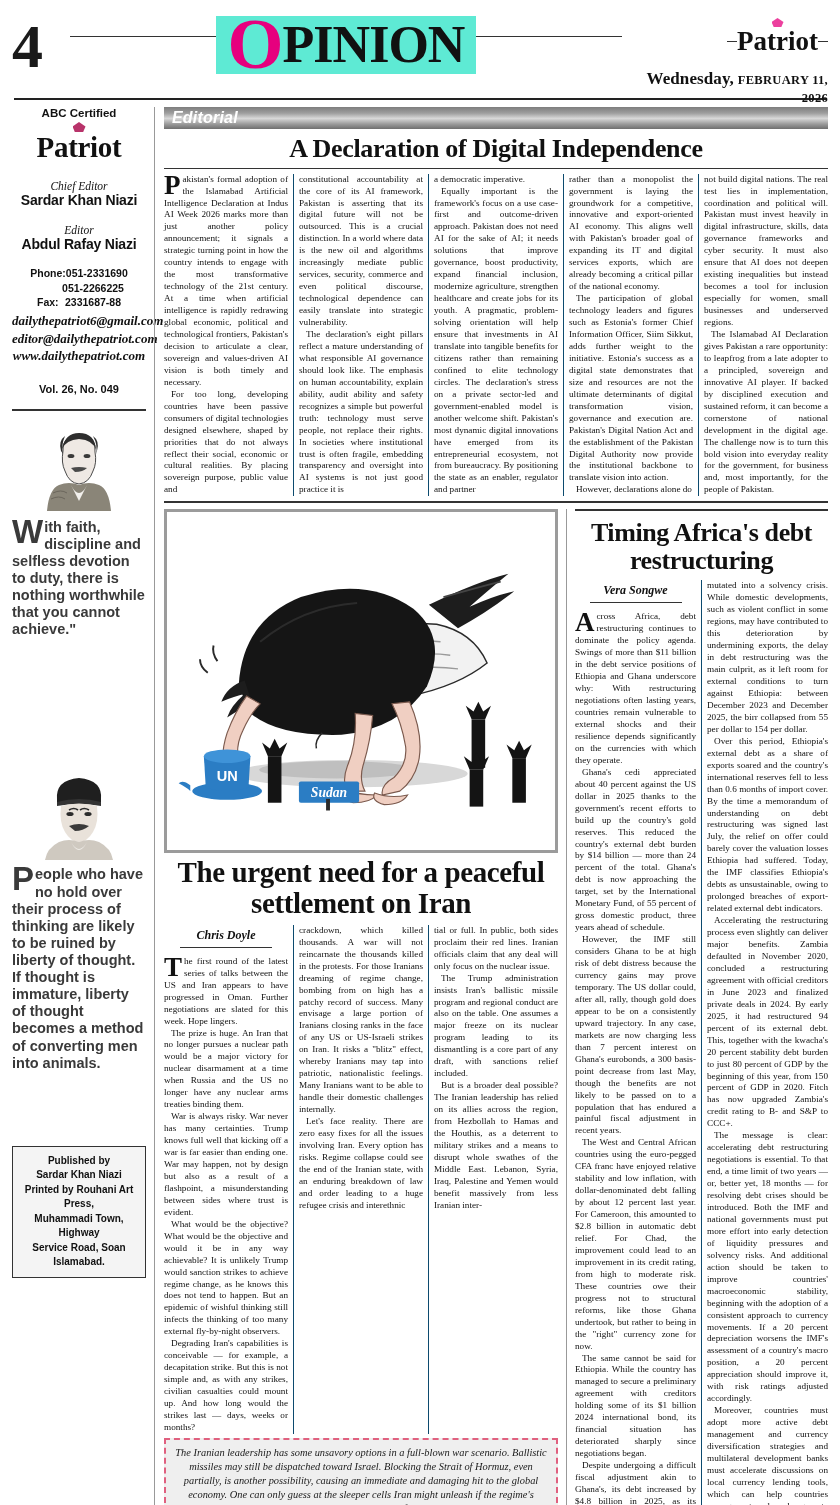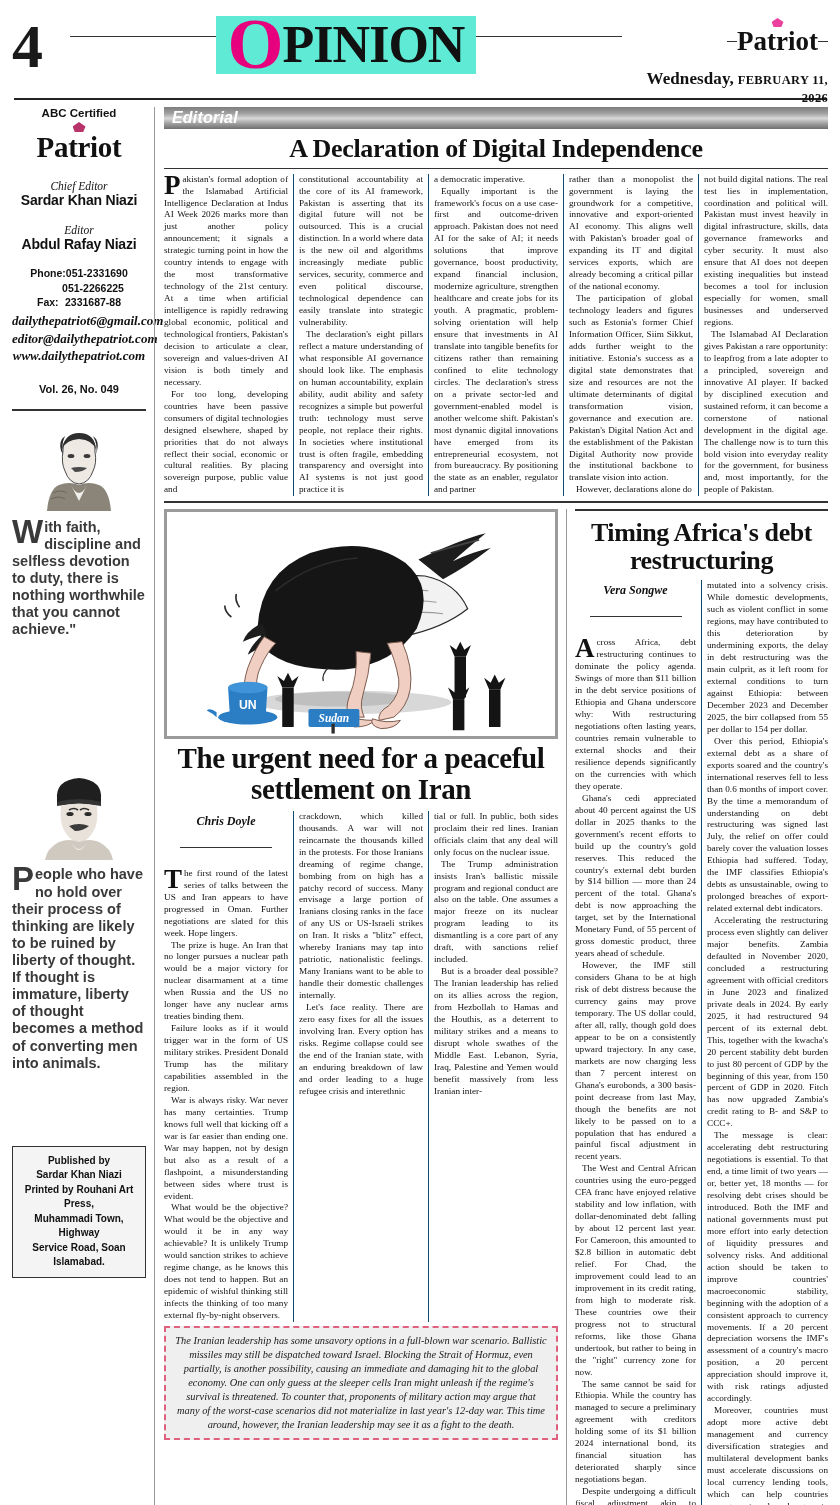--- a/index.html
+++ b/index.html
@@ -129,34 +129,34 @@
   }
 
   .ed-wrap { border-bottom: 2px solid #333; padding-bottom: 5px; }
 
   
   .lower { display: flex; margin-top: 6px; }
   .lower-left { flex: 1; padding-right: 8px; }
   .lower-right { width: 262px; flex: 0 0 262px; border-left: 1px solid #999; padding-left: 8px; }
 
   .cartoon {
-    border: 3px solid #9b9b9b; background: #fff; height: 230px; position: relative; overflow: hidden;
+    border: 3px solid #9b9b9b; background: #fff; height: 344px; position: relative; overflow: hidden;
   }
   .cartoon svg { display: block; width: 100%; height: 100%; }
 
   .art-rule-top { height: 2px; background: #333; margin-bottom: 4px; }
   .art-title {
     text-align: center; font-family: "Liberation Serif", serif; font-weight: 700;
     font-size: 29px; line-height: 1.06; padding: 4px 0 6px 0; letter-spacing: -.4px;
   }
   .art-title.small { font-size: 26px; }
   .byline {
     font-family: "Liberation Serif", serif; font-weight: 700; font-style: italic;
     font-size: 12px; text-align: center; border-bottom: 1px solid #333;
-    padding-bottom: 18px; margin-bottom: 20px; display: inline-block; min-width: 92px;
+    padding-bottom: 4px; margin-bottom: 8px; display: inline-block; min-width: 92px;
   }
   .byline-wrap { text-align: center; }
 
   .pullquote {
     border: 2px dashed #e0607f; background: #efefef; padding: 6px 8px; margin: 4px 0 5px 0;
   }
   .pullquote p {
     font-family: "Liberation Serif", serif; font-style: italic; font-weight: 400;
     font-size: 10.4px; line-height: 1.35; text-align: center; color: #1a1a1a;
   }
@@ -385,23 +385,23 @@
           <div>
             <div class="art-title">The urgent need for a peaceful settlement on Iran</div>
 
             <div class="cols">
               <div class="col">
                 <div class="byline-wrap">
                   <span class="byline">Chris Doyle</span>
                 </div>
                 <p class="bt first"><span class="drop">T</span><span>he first round of the latest series of talks between the US and Iran appears to have progressed in Oman. Further negotiations are slated for this week. Hope lingers.</span></p>
                 <p class="bt">The prize is huge. An Iran that no longer pursues a nuclear path would be a major victory for nuclear disarmament at a time when Russia and the US no longer have any nuclear arms treaties binding them.</p>
-                <p class="bt">Failure looks as if it would trigger war in the form of US military strikes. President Donald Trump has the military capabilities assembled in the region.</p>
                 <p class="bt">War is always risky. War never has many certainties. Trump knows full well that kicking off a war is far easier than ending one. War may happen, not by design but also as a result of a flashpoint, a misunderstanding between sides where trust is evident.</p>
                 <p class="bt">What would be the objective? What would be the objective and would it be in any way achievable? It is unlikely Trump would sanction strikes to achieve regime change, as he knows this does not tend to happen. But an epidemic of wishful thinking still infects the thinking of too many external fly-by-night observers.</p>
+                <p class="bt">Degrading Iran's capabilities is conceivable — for example, a decapitation strike. But this is not simple and, as with any strikes, civilian casualties could mount up. And how long would the strikes last — days, weeks or months?</p>
               </div>
               <div class="col">
                 <p class="bt first">crackdown, which killed thousands. A war will not reincarnate the thousands killed in the protests. For those Iranians dreaming of regime change, bombing from on high has a patchy record of success. Many envisage a large portion of Iranians closing ranks in the face of any US or US-Israeli strikes on Iran. It risks a "blitz" effect, whereby Iranians may tap into patriotic, nationalistic feelings. Many Iranians want to be able to handle their domestic challenges internally.</p>
                 <p class="bt">Let's face reality. There are zero easy fixes for all the issues involving Iran. Every option has risks. Regime collapse could see the end of the Iranian state, with an enduring breakdown of law and order leading to a huge refugee crisis and interethnic</p>
               </div>
               <div class="col">
                 <p class="bt first">tial or full. In public, both sides proclaim their red lines. Iranian officials claim that any deal will only focus on the nuclear issue.</p>
                 <p class="bt">The Trump administration insists Iran's ballistic missile program and regional conduct are also on the table. One assumes a major freeze on its nuclear program leading to its dismantling is a core part of any draft, with sanctions relief included.</p>
                 <p class="bt">But is a broader deal possible? The Iranian leadership has relied on its allies across the region, from Hezbollah to Hamas and the Houthis, as a deterrent to military strikes and a means to disrupt whole swathes of the Middle East. Lebanon, Syria, Iraq, Palestine and Yemen would benefit massively from less Iranian inter-</p>
               </div>

